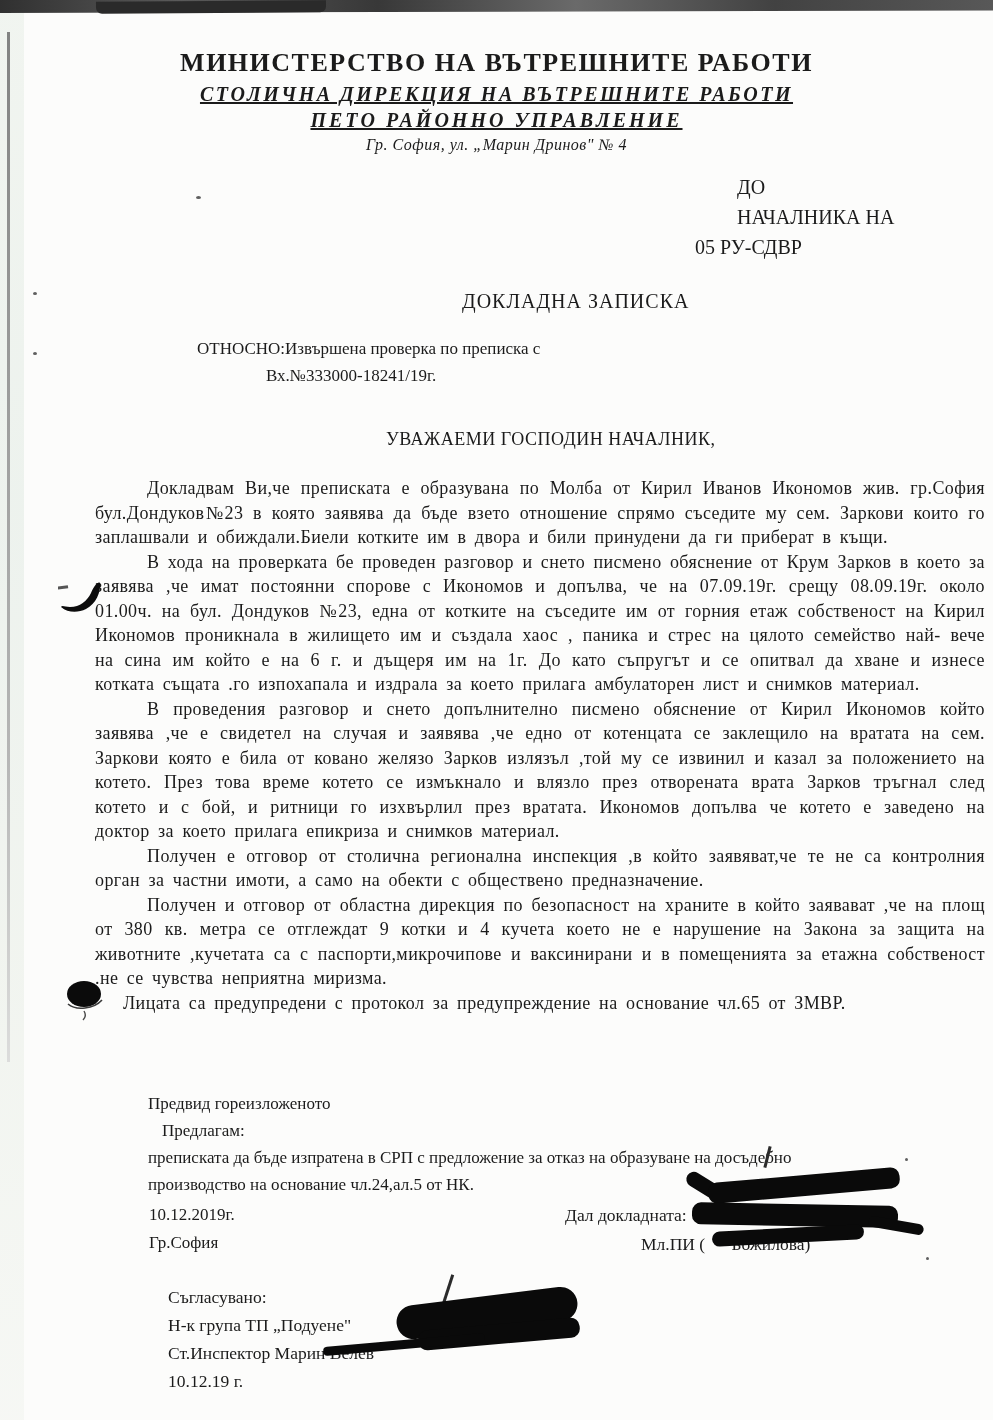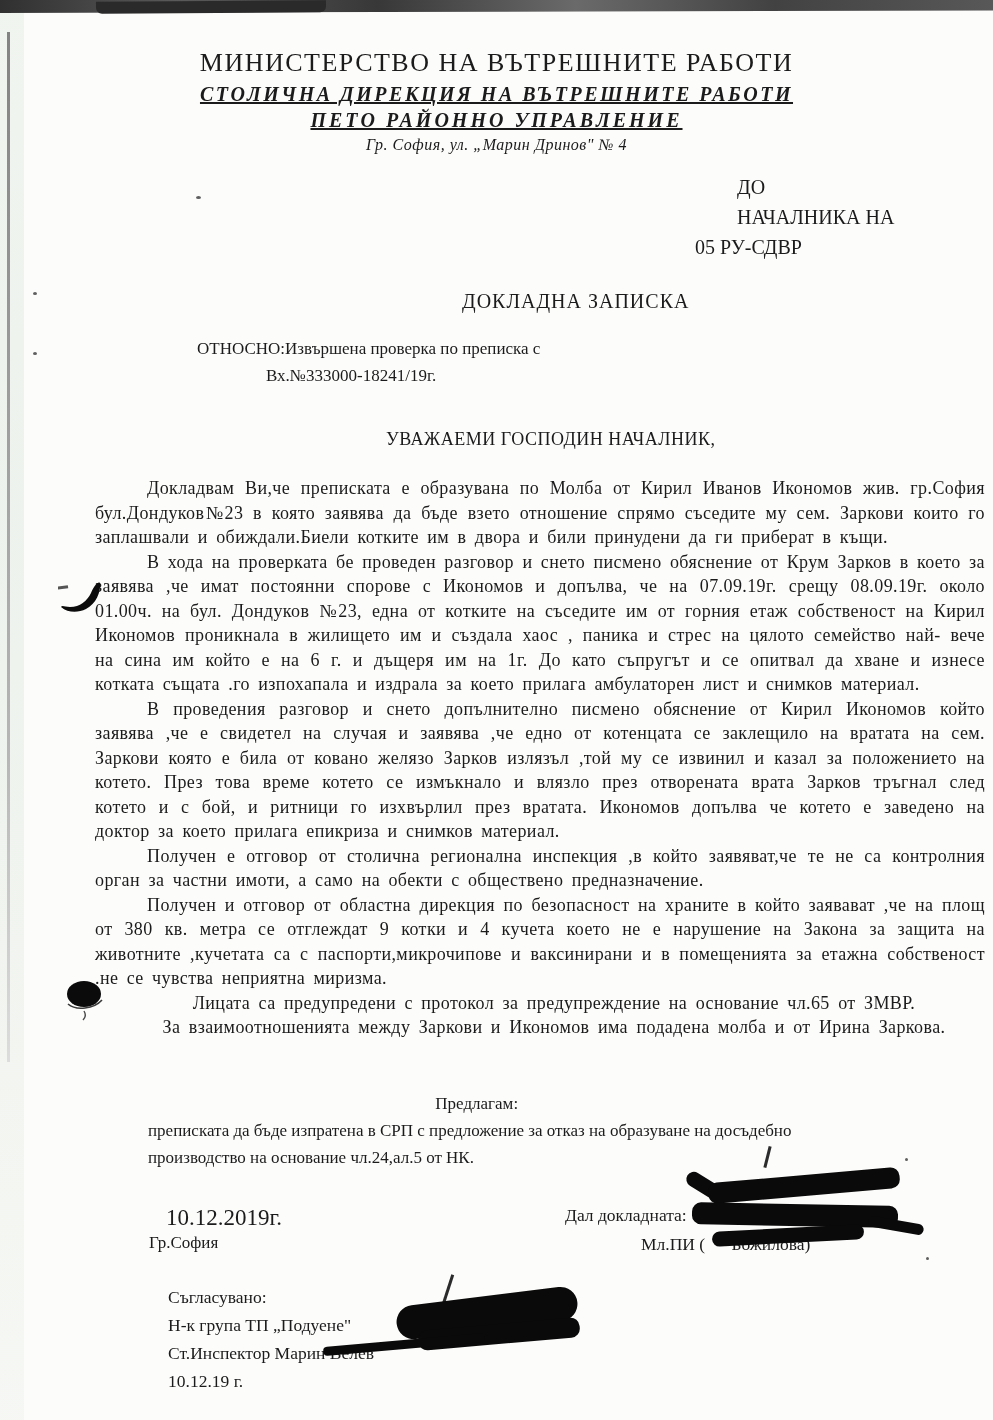--- a/index.html
+++ b/index.html
@@ -27,21 +27,21 @@
     opacity:.75;
   }
   .scan-left-line{
     position:absolute;left:7px;top:32px;width:3px;height:1030px;
     background:linear-gradient(180deg,#6f6f6f,#8d8d8d 35%,#ababab 70%,#d8d8d8);
     opacity:.85;
   }
   .speck{position:absolute;background:#5f5f5f;border-radius:50%;}
   
   .letterhead{position:absolute;left:0;top:48px;width:100%;text-align:center;}
-  .lh-ministry{font-size:26px;font-weight:normal;letter-spacing:1.5px;white-space:nowrap;}
+  .lh-ministry{font-size:26px;font-weight:bold;letter-spacing:1.5px;white-space:nowrap;}
   .lh-directorate{margin-top:5px;font-size:20px;font-weight:bold;font-style:italic;
     letter-spacing:2.5px;text-decoration:underline;white-space:nowrap;}
   .lh-department{margin-top:3px;font-size:20px;font-weight:bold;font-style:italic;
     letter-spacing:3px;text-decoration:underline;white-space:nowrap;}
   .lh-address{margin-top:4px;font-size:16px;font-style:italic;letter-spacing:.5px;}
   
   .recipient-l1{position:absolute;left:737px;top:176px;font-size:20px;}
   .recipient-l2{position:absolute;left:737px;top:206px;font-size:20px;}
   .recipient-l3{position:absolute;left:695px;top:236px;font-size:20px;}
   
@@ -49,26 +49,26 @@
   .subject-l1{position:absolute;left:197px;top:339px;font-size:17px;}
   .subject-l2{position:absolute;left:266px;top:366px;font-size:17px;}
   .salutation{position:absolute;left:386px;top:429px;font-size:18px;letter-spacing:.5px;}
   
   .body-text{
     position:absolute;left:95px;top:476px;width:890px;
     font-size:18px;line-height:24.5px;text-align:justify;
     letter-spacing:.4px;word-spacing:3.5px;
   }
   .body-text p{margin:0;text-indent:52px;}
-  .body-text p.short{text-indent:28px;text-align:center;}
+  .body-text p.short{text-indent:28px;text-align:left;}
   
   .proposal{position:absolute;left:148px;top:1090px;font-size:17px;line-height:27px;}
-  .proposal .l2{padding-left:14px;text-align:center;}
+  .proposal .l2{padding-left:14px;}
   
-  .signoff-date{position:absolute;left:166px;top:1205px;font-size:23px;}
+  .signoff-date{position:absolute;left:149px;top:1205px;font-size:17px;}
   .signoff-city{position:absolute;left:149px;top:1233px;font-size:17px;}
   .signoff-label{position:absolute;left:565px;top:1205px;font-size:17.5px;}
   .signoff-officer{position:absolute;left:641px;top:1234px;font-size:17.5px;white-space:pre;}
   
   .approval{position:absolute;left:168px;top:1283px;font-size:17.5px;line-height:28px;}
   .approval div{white-space:nowrap;}
   
   .redact{position:absolute;}
   .redact .bar{position:absolute;background:#0a0a0a;border-radius:9px;}
   .redact .thin{position:absolute;background:#2b2b2b;}
@@ -106,24 +106,24 @@
 
   <div class="salutation">УВАЖАЕМИ ГОСПОДИН НАЧАЛНИК,</div>
 
   <div class="body-text">
     <p>Докладвам Ви,че преписката е образувана по Молба  от Кирил Иванов Икономов жив. гр.София бул.Дондуков№23 в която заявява да бъде взето отношение спрямо съседите му сем. Заркови които го заплашвали и обиждали.Биели котките им в двора и били принудени да ги приберат в къщи.</p>
     <p>В хода на проверката бе проведен разговор и снето писмено обяснение от Крум Зарков в което за заявява ,че имат постоянни спорове с Икономов и допълва, че на 07.09.19г. срещу 08.09.19г. около 01.00ч. на бул. Дондуков №23, една от котките на съседите им от горния етаж собственост на Кирил Икономов проникнала в жилището им и създала хаос , паника и стрес  на цялото семейство най- вече на сина им който е на 6 г. и дъщеря им на 1г. До като съпругът и се опитвал да хване и изнесе котката същата .го изпохапала и издрала за което прилага амбулаторен лист и снимков материал.</p>
     <p>В проведения разговор и снето допълнително писмено обяснение от Кирил Икономов който заявява ,че е свидетел на случая и заявява ,че едно от котенцата се заклещило на вратата на сем. Заркови която е била от ковано желязо Зарков излязъл ,той му се извинил и казал за положението на котето. През това време котето се измъкнало и влязло през отворената врата Зарков тръгнал след котето и с бой, и ритници го изхвърлил през вратата. Икономов допълва че котето е заведено на доктор за което прилага епикриза и снимков материал.</p>
     <p>Получен е отговор от столична регионална инспекция ,в който заявяват,че те не са контролния орган за частни имоти, а само на обекти с обществено предназначение.</p>
     <p>Получен и отговор от областна дирекция по безопасност на храните в който заявават ,че на площ от 380  кв. метра се отглеждат 9 котки и 4 кучета което не е нарушение на Закона за защита на животните ,кучетата са с паспорти,микрочипове и ваксинирани и в помещенията за етажна собственост .не се чувства неприятна миризма.</p>
     <p class="short">Лицата са предупредени с протокол за предупреждение на основание чл.65 от ЗМВР.</p>
-    <p class="short">За взаимоотношенията между Заркови и Икономов има подадена молба и от Ирина Заркова.</p>
   </div>
 
   <div class="proposal">
+    <div>Предвид гореизложеното</div>
     <div class="l2">Предлагам:</div>
     <div>преписката да бъде изпратена в СРП с предложение за отказ на образуване на досъдебно</div>
     <div>производство на основание чл.24,ал.5 от НК.</div>
   </div>
 
   <div class="signoff-date">10.12.2019г.</div>
   <div class="signoff-city">Гр.София</div>
   <div class="signoff-label">Дал докладната:</div>
   <div class="signoff-officer">Мл.ПИ (      Божилова)</div>
 

